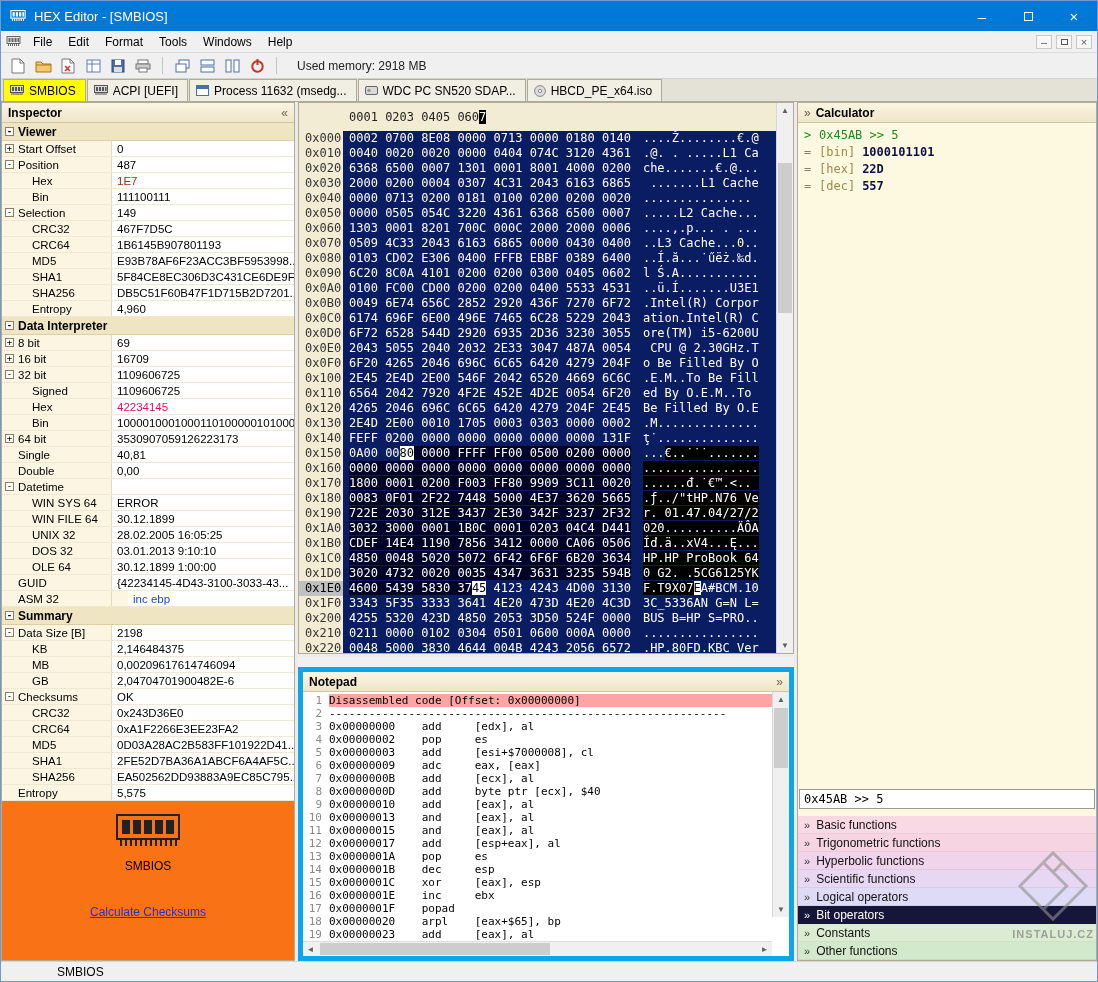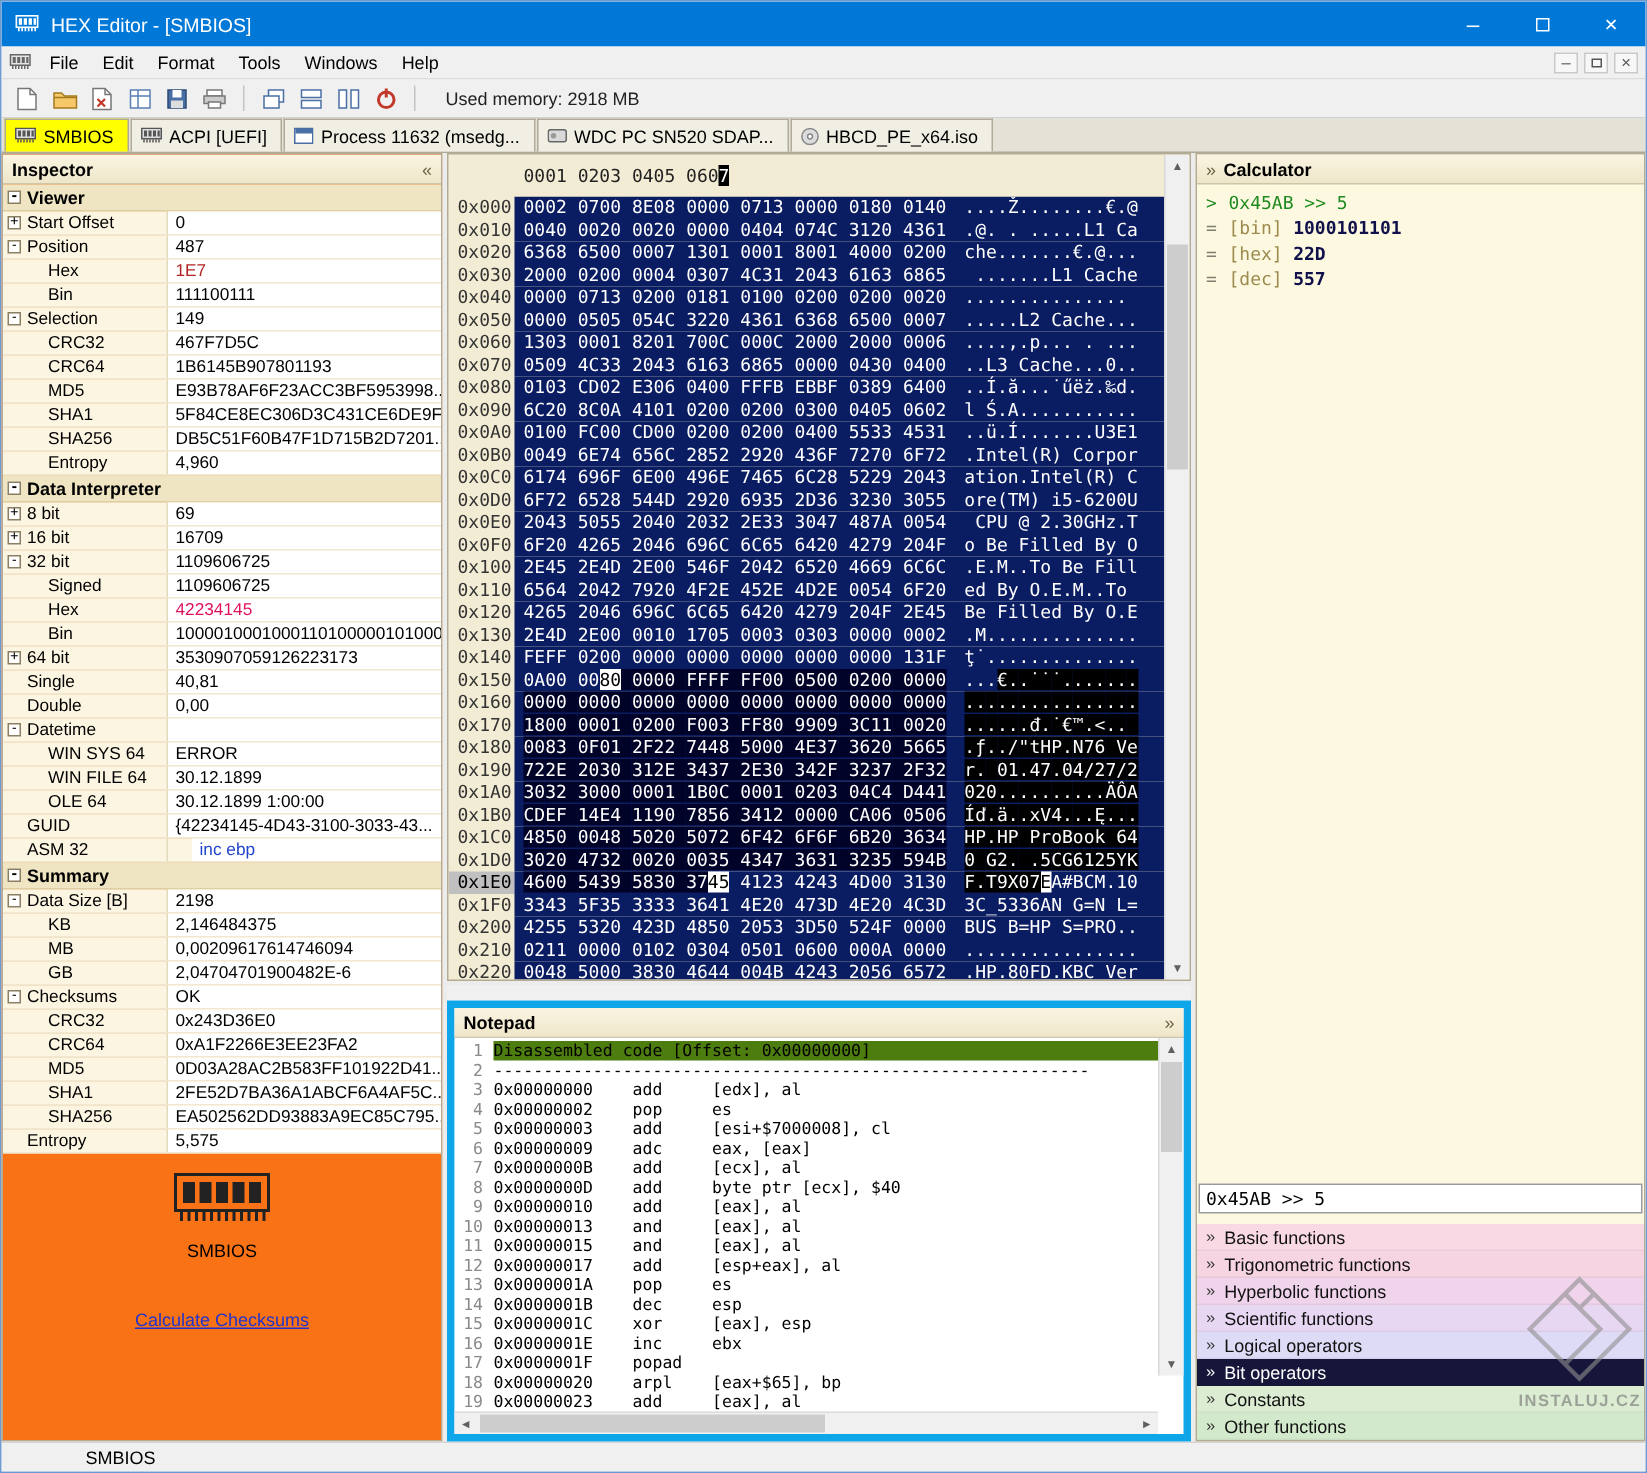--- a/index.html
+++ b/index.html
@@ -88,21 +88,21 @@
   .sb-btn { height:15px; display:flex; align-items:center; justify-content:center; font-size:8px; color:#606060; }
   .sb-btn.bottom { position:absolute; bottom:0; left:0; right:0; }
   .sb-thumb { position:absolute; left:1px; right:1px; background:#cdcdcd; }
 
   
   .notepad { flex:1; background:#fff; border:5px solid #0ea5e9; display:flex; flex-direction:column; position:relative; min-height:0;margin-top:10px; }
   #np-lines { flex:1; overflow:hidden; margin-right:17px; padding-top:2px; font:11px "DejaVu Sans Mono", monospace; }
   .npline { display:flex; height:13px; line-height:13px; }
   .npnum { width:26px; flex:0 0 auto; text-align:right; padding-right:7px; color:#8a8a8a; background:#fff; }
   .nptext { white-space:pre; flex:1; }
-  .npline.hl .nptext { background:#4d7c0f; }
+  .npline.hl .nptext { background:#fca5a5; }
   .np-vscroll { position:absolute; top:20px; right:0; width:17px; bottom:39px; background:#f0f0f0; border-left:1px solid #d8d8d8; }
   .np-hscroll { height:15px; margin-right:17px; background:#f0f0f0; border-top:1px solid #ddd; position:relative; flex:0 0 auto; }
   .hs-btn { position:absolute; top:0; width:15px; height:15px; display:flex; align-items:center; justify-content:center; font-size:8px; color:#606060; }
   .hs-thumb { position:absolute; top:1px; bottom:1px; left:17px; width:230px; background:#cdcdcd; }
   .np-status { height:24px; background:#f0f0f0; border-top:1px solid #cfcfcf; display:flex; align-items:center; padding-left:5px; flex:0 0 auto; }
   .np-status-box { border:1px solid #b9b9b9; border-radius:3px; padding:2px 10px; background:#f7f7f7; white-space:pre; }
 
   
   .calc { width:300px; background:#fcf9e0; border:1px solid #b3ab93; display:flex; flex-direction:column; position:relative; flex:0 0 auto; overflow:hidden; }
   #calc-output { padding:4px 6px 0 6px; font:12px "DejaVu Sans Mono", monospace; flex:0 0 auto; }
@@ -485,20 +485,34 @@
           <div class="prow">
             <div class="plabel ind">
               <span class="toggle-sp"></span>
               <span class="plab-text">WIN FILE 64</span>
             </div>
             <div class="pvalue">30.12.1899</div>
           </div>
           <div class="prow">
             <div class="plabel ind">
               <span class="toggle-sp"></span>
+              <span class="plab-text">UNIX 32</span>
+            </div>
+            <div class="pvalue">28.02.2005 16:05:25</div>
+          </div>
+          <div class="prow">
+            <div class="plabel ind">
+              <span class="toggle-sp"></span>
+              <span class="plab-text">DOS 32</span>
+            </div>
+            <div class="pvalue">03.01.2013 9:10:10</div>
+          </div>
+          <div class="prow">
+            <div class="plabel ind">
+              <span class="toggle-sp"></span>
               <span class="plab-text">OLE 64</span>
             </div>
             <div class="pvalue">30.12.1899 1:00:00</div>
           </div>
           <div class="prow">
             <div class="plabel">
               <span class="toggle-sp"></span>
               <span class="plab-text">GUID</span>
             </div>
             <div class="pvalue">{42234145-4D43-3100-3033-43...</div>

